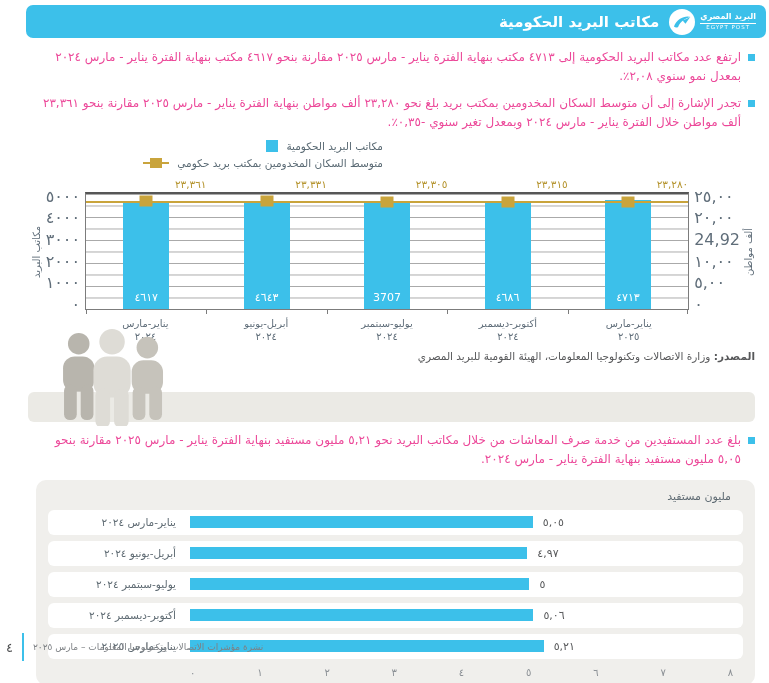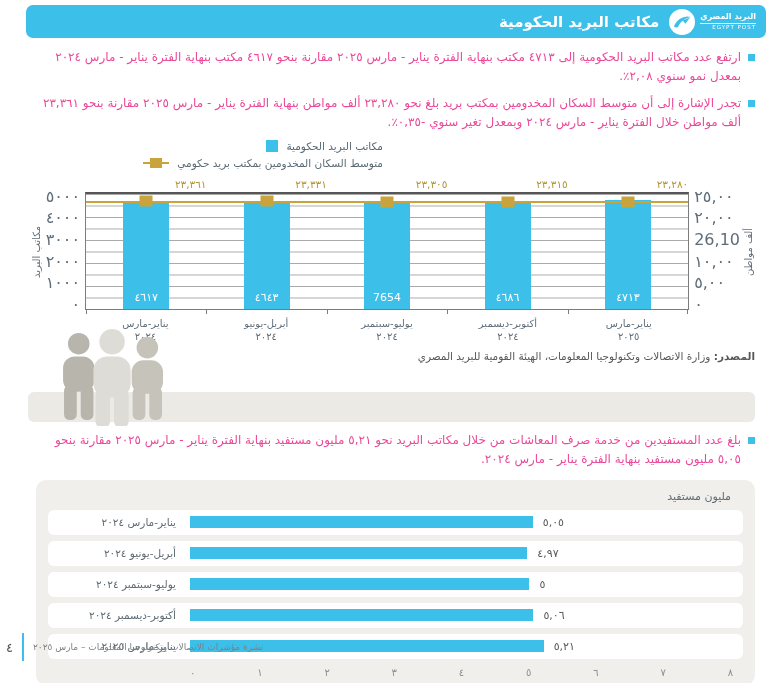--- a/index.html
+++ b/index.html
@@ -11,21 +11,21 @@
   }
   .page { width:769px; height:683px; position:relative; padding-top:5px; }
 
   
   .header-bar {
     margin:0 3px 10px 26px; height:33px; border-radius:7px;
     background:#3cc0ea; display:flex; align-items:center; gap:10px;
     padding:0 10px; color:#fff;
   }
   .logo { display:flex; align-items:center; gap:5px; }
-  .logo-text { line-height:1.1; }
+  .logo-text { text-align:center; line-height:1.1; }
   .logo-ar { display:block; font-size:8px; font-weight:bold; border-bottom:1px solid #fff; padding-bottom:1px; }
   .logo-en { display:block; font-size:5.5px; letter-spacing:1px; }
   .logo-circle { width:26px; height:26px; }
   .header-title { font-size:15px; font-weight:bold; }
 
   .content { margin:0 14px 0 28px; }
 
   
   .bullet { display:flex; gap:7px; margin-bottom:7px; }
   .bullet-square { flex:0 0 auto; width:7px; height:7px; background:#3cc0ea; margin-top:6px; }
@@ -178,21 +178,21 @@
           <div class="slot s1">
             <div class="gold-val">٢٣,٣٣١</div>
             <div class="bar" style="height: 92.86%;">
               <div class="bar-label">٤٦٤٣</div>
             </div>
             <div class="line-marker" style="top: 6.676%;"></div>
           </div>
           <div class="slot s2">
             <div class="gold-val">٢٣,٣٠٥</div>
             <div class="bar" style="height: 93.36%;">
-              <div class="bar-label">7654</div>
+              <div class="bar-label">3707</div>
             </div>
             <div class="line-marker" style="top: 6.78%;"></div>
           </div>
           <div class="slot s3">
             <div class="gold-val">٢٣,٣١٥</div>
             <div class="bar" style="height: 93.72%;">
               <div class="bar-label">٤٦٨٦</div>
             </div>
             <div class="line-marker" style="top: 6.74%;"></div>
           </div>
@@ -230,21 +230,21 @@
           </div>
           <div class="xl">
             <span>يناير-مارس</span>
               <span>٢٠٢٥</span>
           </div>
         </div>
       </div>
       <div class="ylab-col right">
         <span>٢٥,٠٠</span>
         <span>٢٠,٠٠</span>
-        <span>26,10</span>
+        <span>24,92</span>
         <span>١٠,٠٠</span>
         <span>٥,٠٠</span>
         <span>٠</span>
       </div>
       <div class="ax-title-col">
         <span>ألف مواطن</span>
       </div>
     </div>
 
     <div class="source-line">

